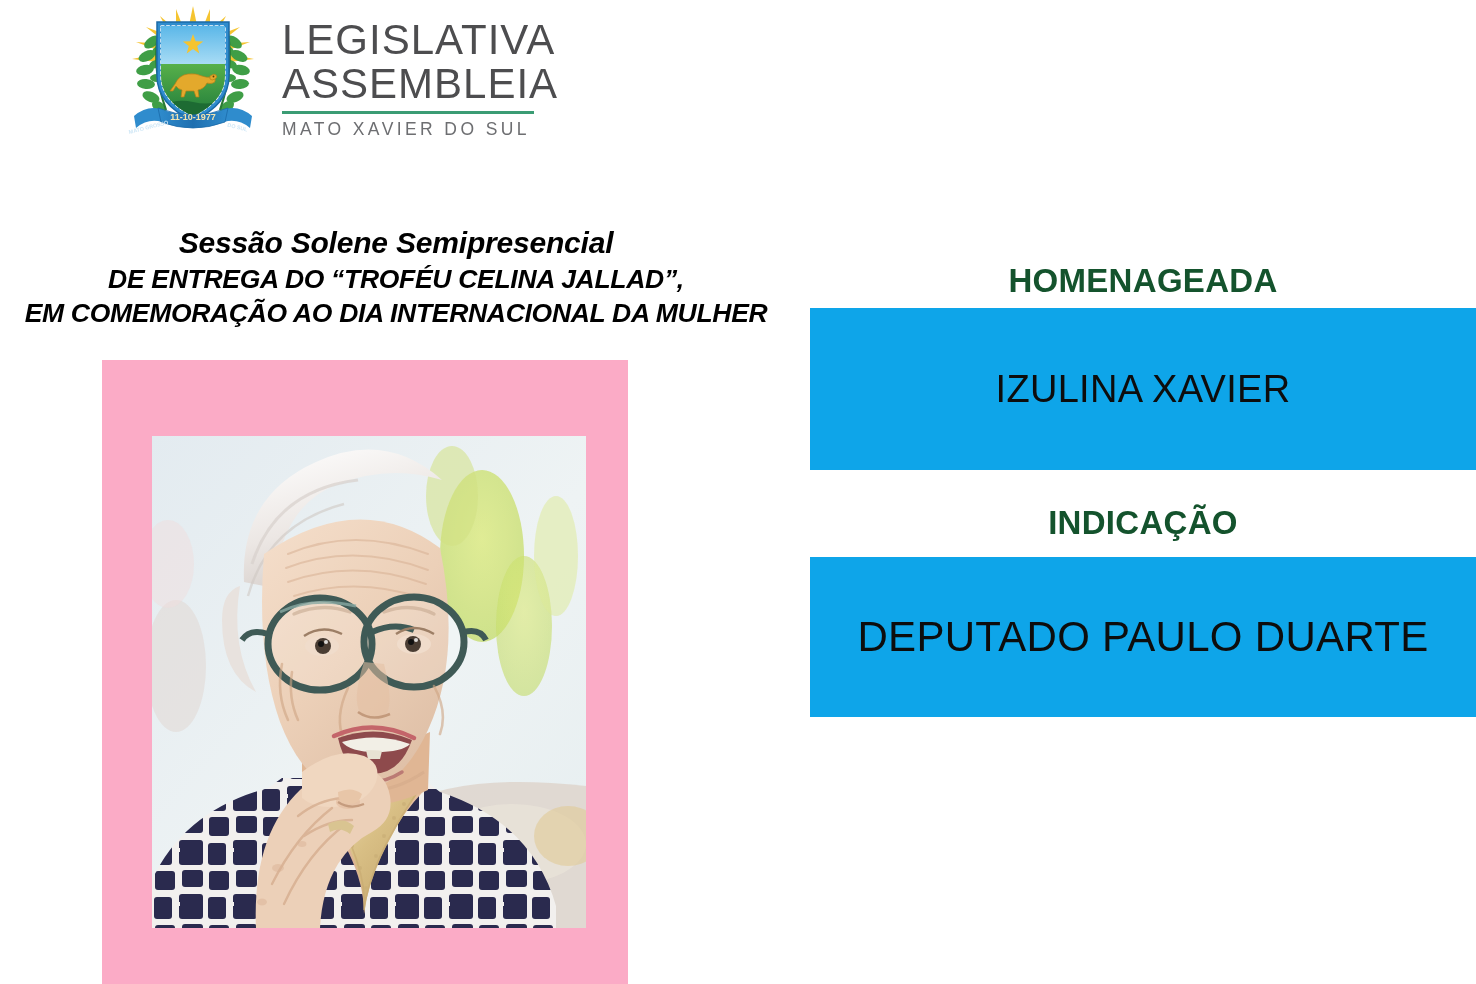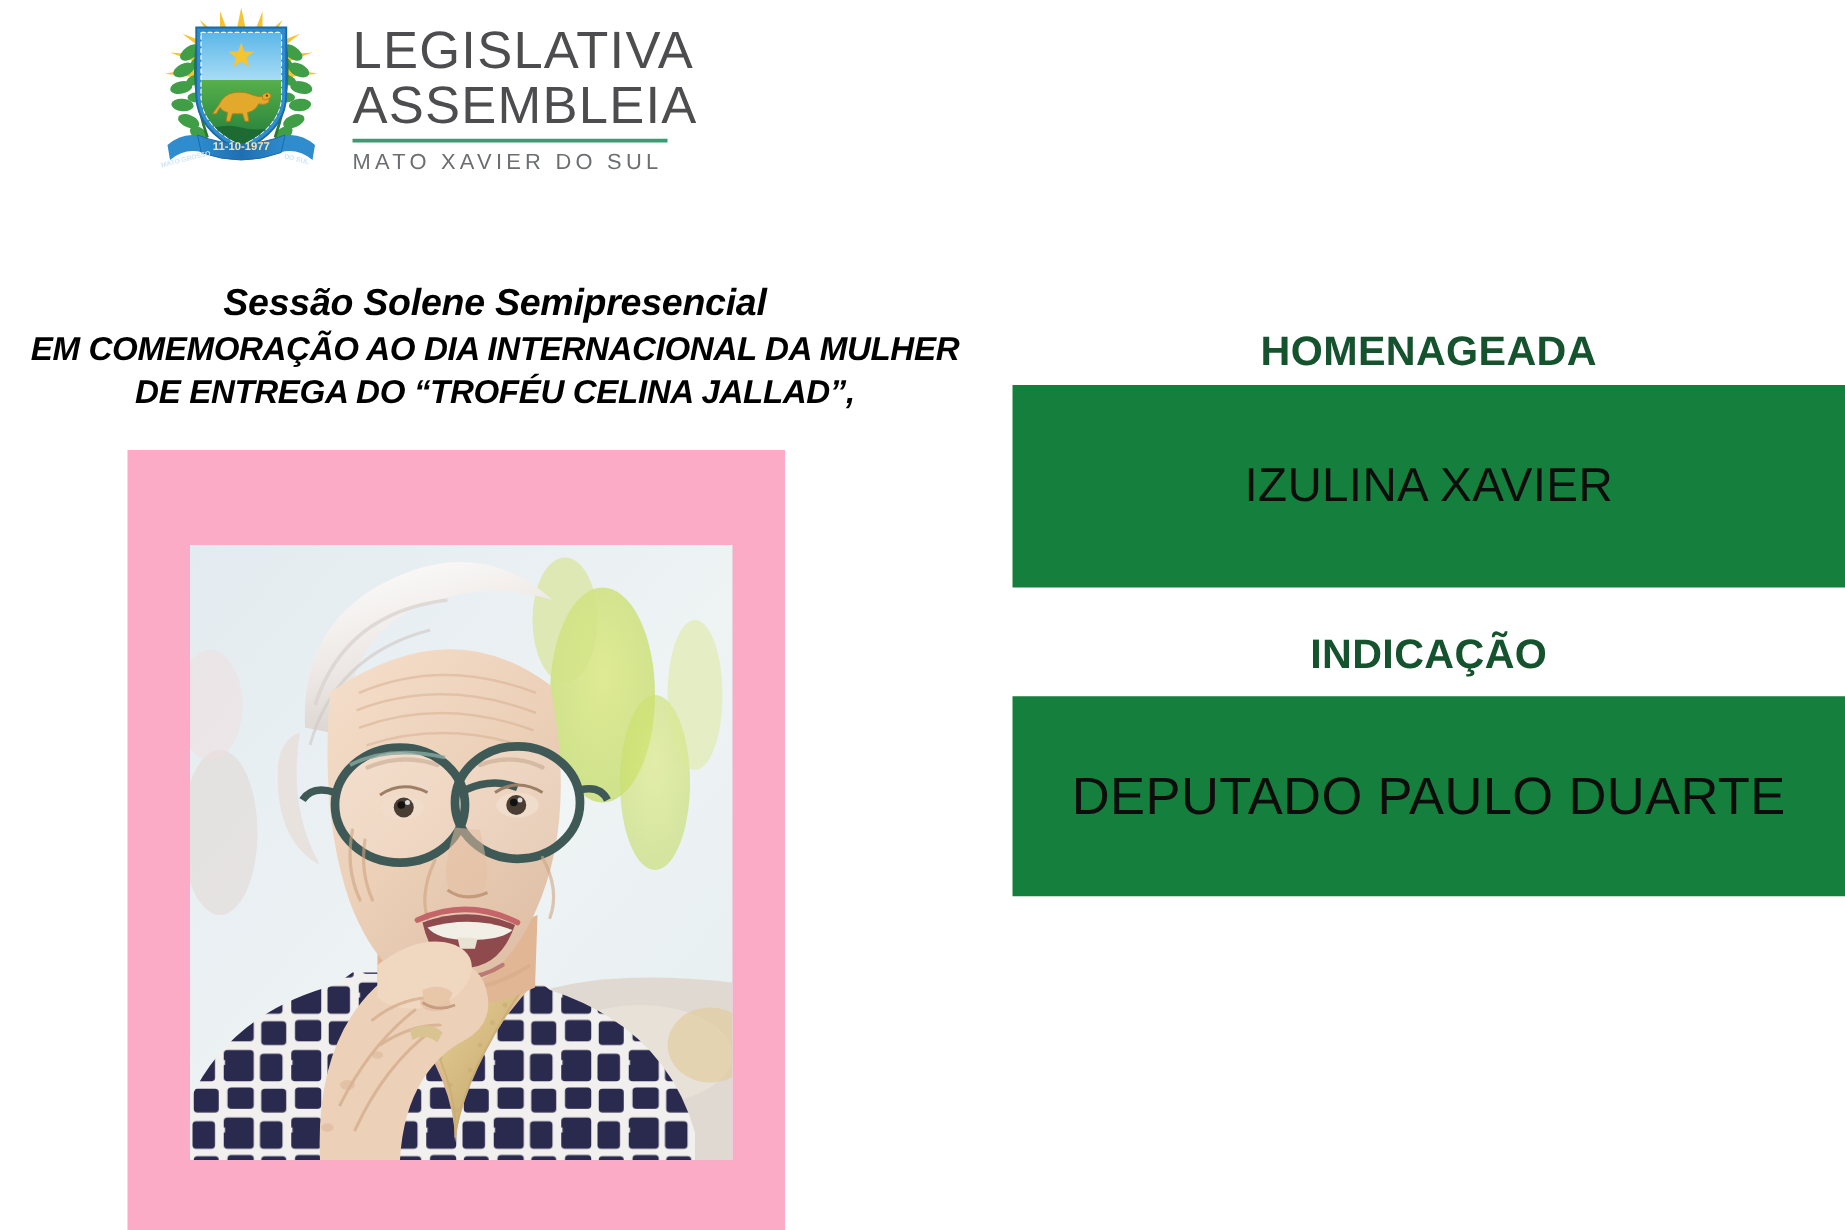--- a/index.html
+++ b/index.html
@@ -115,21 +115,21 @@
     font-family: "Liberation Sans", sans-serif;
     font-weight: bold;
     font-size: 33px;
     letter-spacing: 0.3px;
     color: #14532d;
     text-align: center;
     white-space: nowrap;
   }
   .panel-box {
     position: absolute;
-    background: #15803d;
+    background: #0ea5e9;
     display: flex;
     align-items: center;
     justify-content: center;
   }
   .panel-value {
     font-family: "Liberation Sans", sans-serif;
     font-weight: 400;
     font-size: 38px;
     letter-spacing: 0.3px;
     color: #0d0d0d;
@@ -258,22 +258,22 @@
   <div id="logo-wordmark">
     <div class="wordmark-line">LEGISLATIVA</div>
     <div class="wordmark-line">ASSEMBLEIA</div>
     <div id="wordmark-rule"></div>
     <div id="wordmark-sub">MATO XAVIER DO SUL</div>
   </div>
 </div>
 
 <div id="session-title">
   <div class="title-line" id="title-line-1">Sessão Solene Semipresencial</div>
+  <div class="title-line" id="title-line-2">DE ENTREGA DO “TROFÉU CELINA JALLAD”,</div>
   <div class="title-line" id="title-line-3">EM COMEMORAÇÃO AO DIA INTERNACIONAL DA MULHER</div>
-  <div class="title-line" id="title-line-2">DE ENTREGA DO “TROFÉU CELINA JALLAD”,</div>
 </div>
 
 <div id="photo-frame">
   <div id="portrait-photo">
     <svg width="434" height="492" viewBox="0 0 434 492" xmlns="http://www.w3.org/2000/svg">
       <defs>
         <linearGradient id="bgWall" x1="0" y1="0" x2="1" y2="1">
           <stop offset="0%" stop-color="#e3ebf0"></stop>
           <stop offset="55%" stop-color="#eef3f4"></stop>
           <stop offset="100%" stop-color="#e6eef0"></stop>

